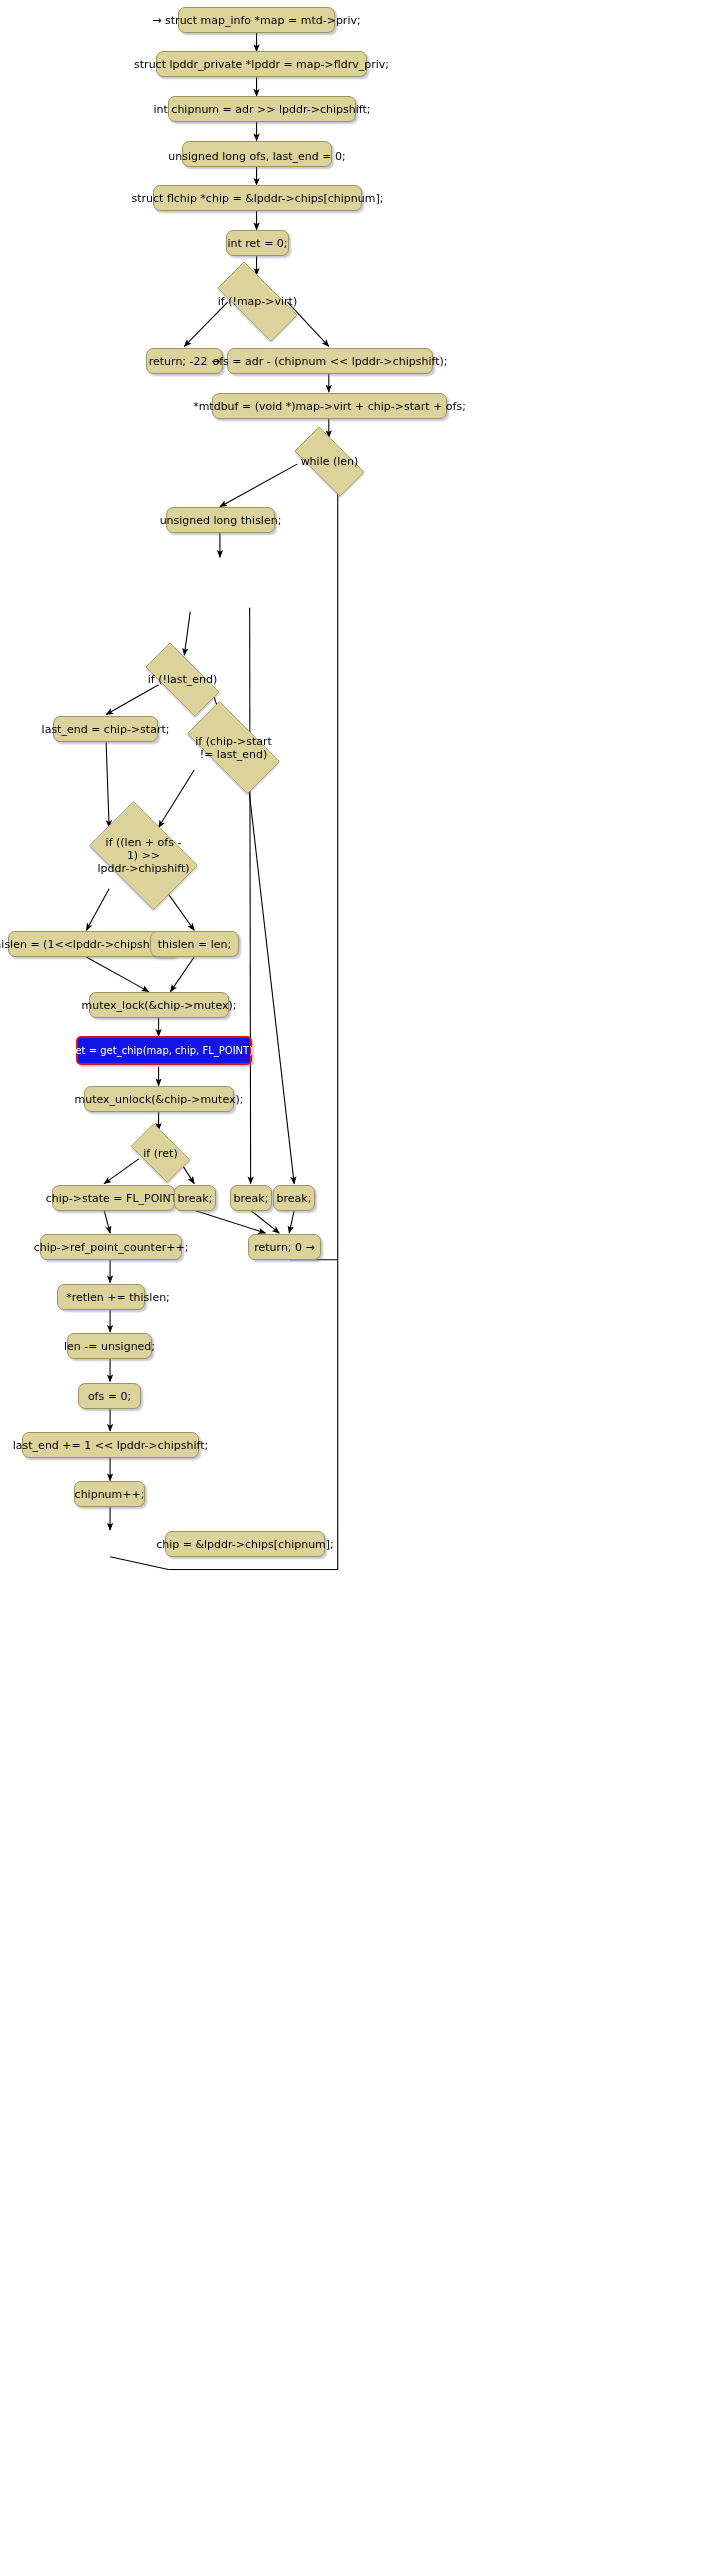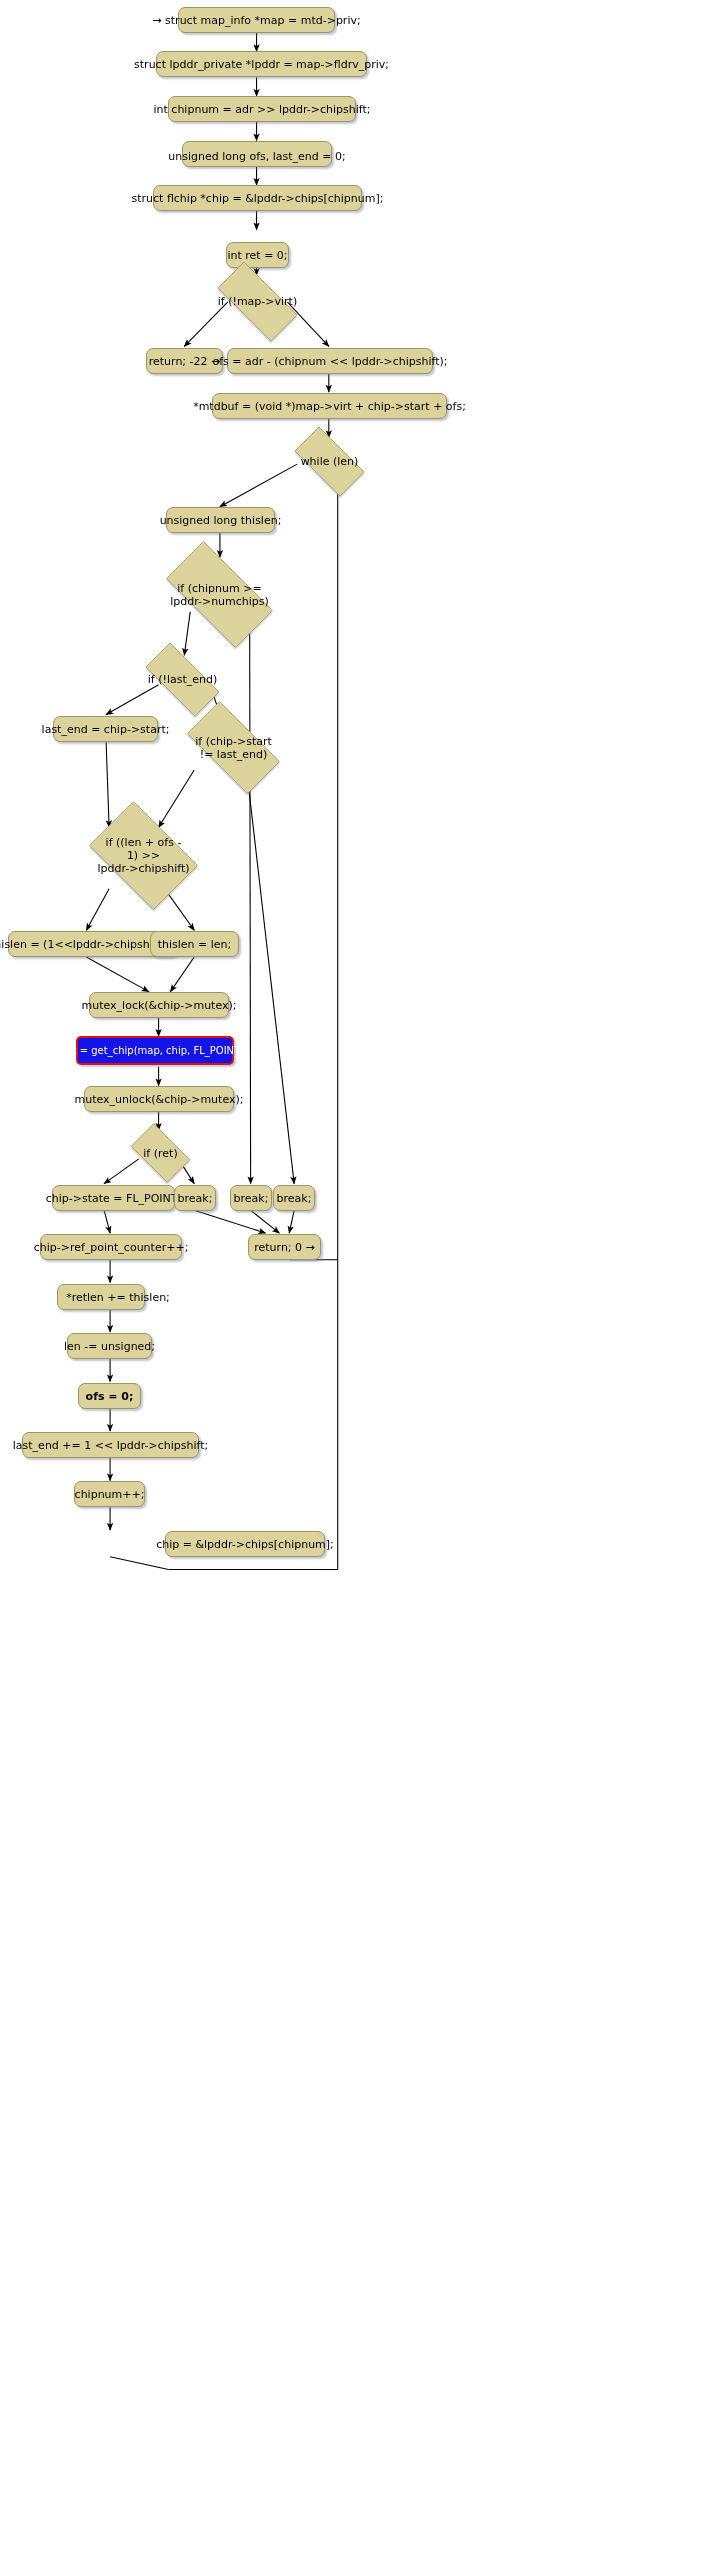--- a/index.html
+++ b/index.html
@@ -163,21 +163,21 @@
   </div>
 
   <div class="node proc" style="left:182px; top:141px; width:150px; height:26px;align-items:flex-end;">
     <span>unsigned long ofs, last_end = 0;</span>
   </div>
 
   <div class="node proc" style="left:153px; top:185px; width:209px; height:26px;">
     <span>struct flchip *chip = &amp;lpddr-&gt;chips[chipnum];</span>
   </div>
 
-  <div class="node proc" style="left:226px; top:230px; width:63px; height:26px;margin-top:12px;">
+  <div class="node proc" style="left:226px; top:230px; width:63px; height:26px;">
     <span>int ret = 0;</span>
   </div>
 
   <div class="node diamond" style="left:204px; top:275px; width:107px; height:53px;">
     <span class="dshape"></span>
     <span class="dlabel">if (!map-&gt;virt)</span>
   </div>
 
   <div class="node proc" style="left:146px; top:348px; width:77px; height:26px;">
     <span>return; -22 →</span>
@@ -193,25 +193,20 @@
 
   <div class="node diamond" style="left:284px; top:437px; width:91px; height:49px;">
     <span class="dshape"></span>
     <span class="dlabel">while (len)</span>
   </div>
 
   <div class="node proc" style="left:166px; top:507px; width:109px; height:26px;">
     <span>unsigned long thislen;</span>
   </div>
 
-  <div class="node diamond wide-dia" style="left:150px; top:557px; width:139px; height:75px;">
-    <span class="dshape"></span>
-    <span class="dlabel">if (chipnum &gt;=
-lpddr-&gt;numchips)</span>
-  </div>
 
   <div class="node diamond" style="left:133px; top:655px; width:99px; height:49px;">
     <span class="dshape"></span>
     <span class="dlabel">if (!last_end)</span>
   </div>
 
   <div class="node proc" style="left:53px; top:716px; width:105px; height:26px;">
     <span>last_end = chip-&gt;start;</span>
   </div>
 
@@ -233,21 +228,21 @@
   </div>
 
   <div class="node proc" style="left:150px; top:931px; width:89px; height:26px;">
     <span>thislen = len;</span>
   </div>
 
   <div class="node proc" style="left:89px; top:992px; width:140px; height:26px;">
     <span>mutex_lock(&amp;chip-&gt;mutex);</span>
   </div>
 
-  <div class="node proc hl" style="left:76px; top:1036px; width:158px; height:29px;">
+  <div class="node proc hl" style="left:76px; top:1036px; width:176px; height:29px;">
     <span style="font-size:10px;">ret = get_chip(map, chip, FL_POINT);</span>
   </div>
 
   <div class="node proc" style="left:84px; top:1086px; width:150px; height:26px;">
     <span>mutex_unlock(&amp;chip-&gt;mutex);</span>
   </div>
 
   <div class="node diamond" style="left:124px; top:1130px; width:73px; height:46px;">
     <span class="dshape"></span>
     <span class="dlabel">if (ret)</span>
@@ -278,21 +273,21 @@
   </div>
 
   <div class="node proc" style="left:57px; top:1284px; width:88px; height:26px;padding-left:43px;">
     <span>*retlen += thislen;</span>
   </div>
 
   <div class="node proc" style="left:67px; top:1333px; width:85px; height:26px;">
     <span>len -= unsigned;</span>
   </div>
 
-  <div class="node proc" style="left:78px; top:1383px; width:63px; height:26px;font-weight:bold;">
+  <div class="node proc" style="left:78px; top:1383px; width:63px; height:26px;">
     <span>ofs = 0;</span>
   </div>
 
   <div class="node proc" style="left:22px; top:1432px; width:177px; height:26px;">
     <span>last_end += 1 &lt;&lt; lpddr-&gt;chipshift;</span>
   </div>
 
   <div class="node proc" style="left:74px; top:1481px; width:71px; height:26px;">
     <span>chipnum++;</span>
   </div>

